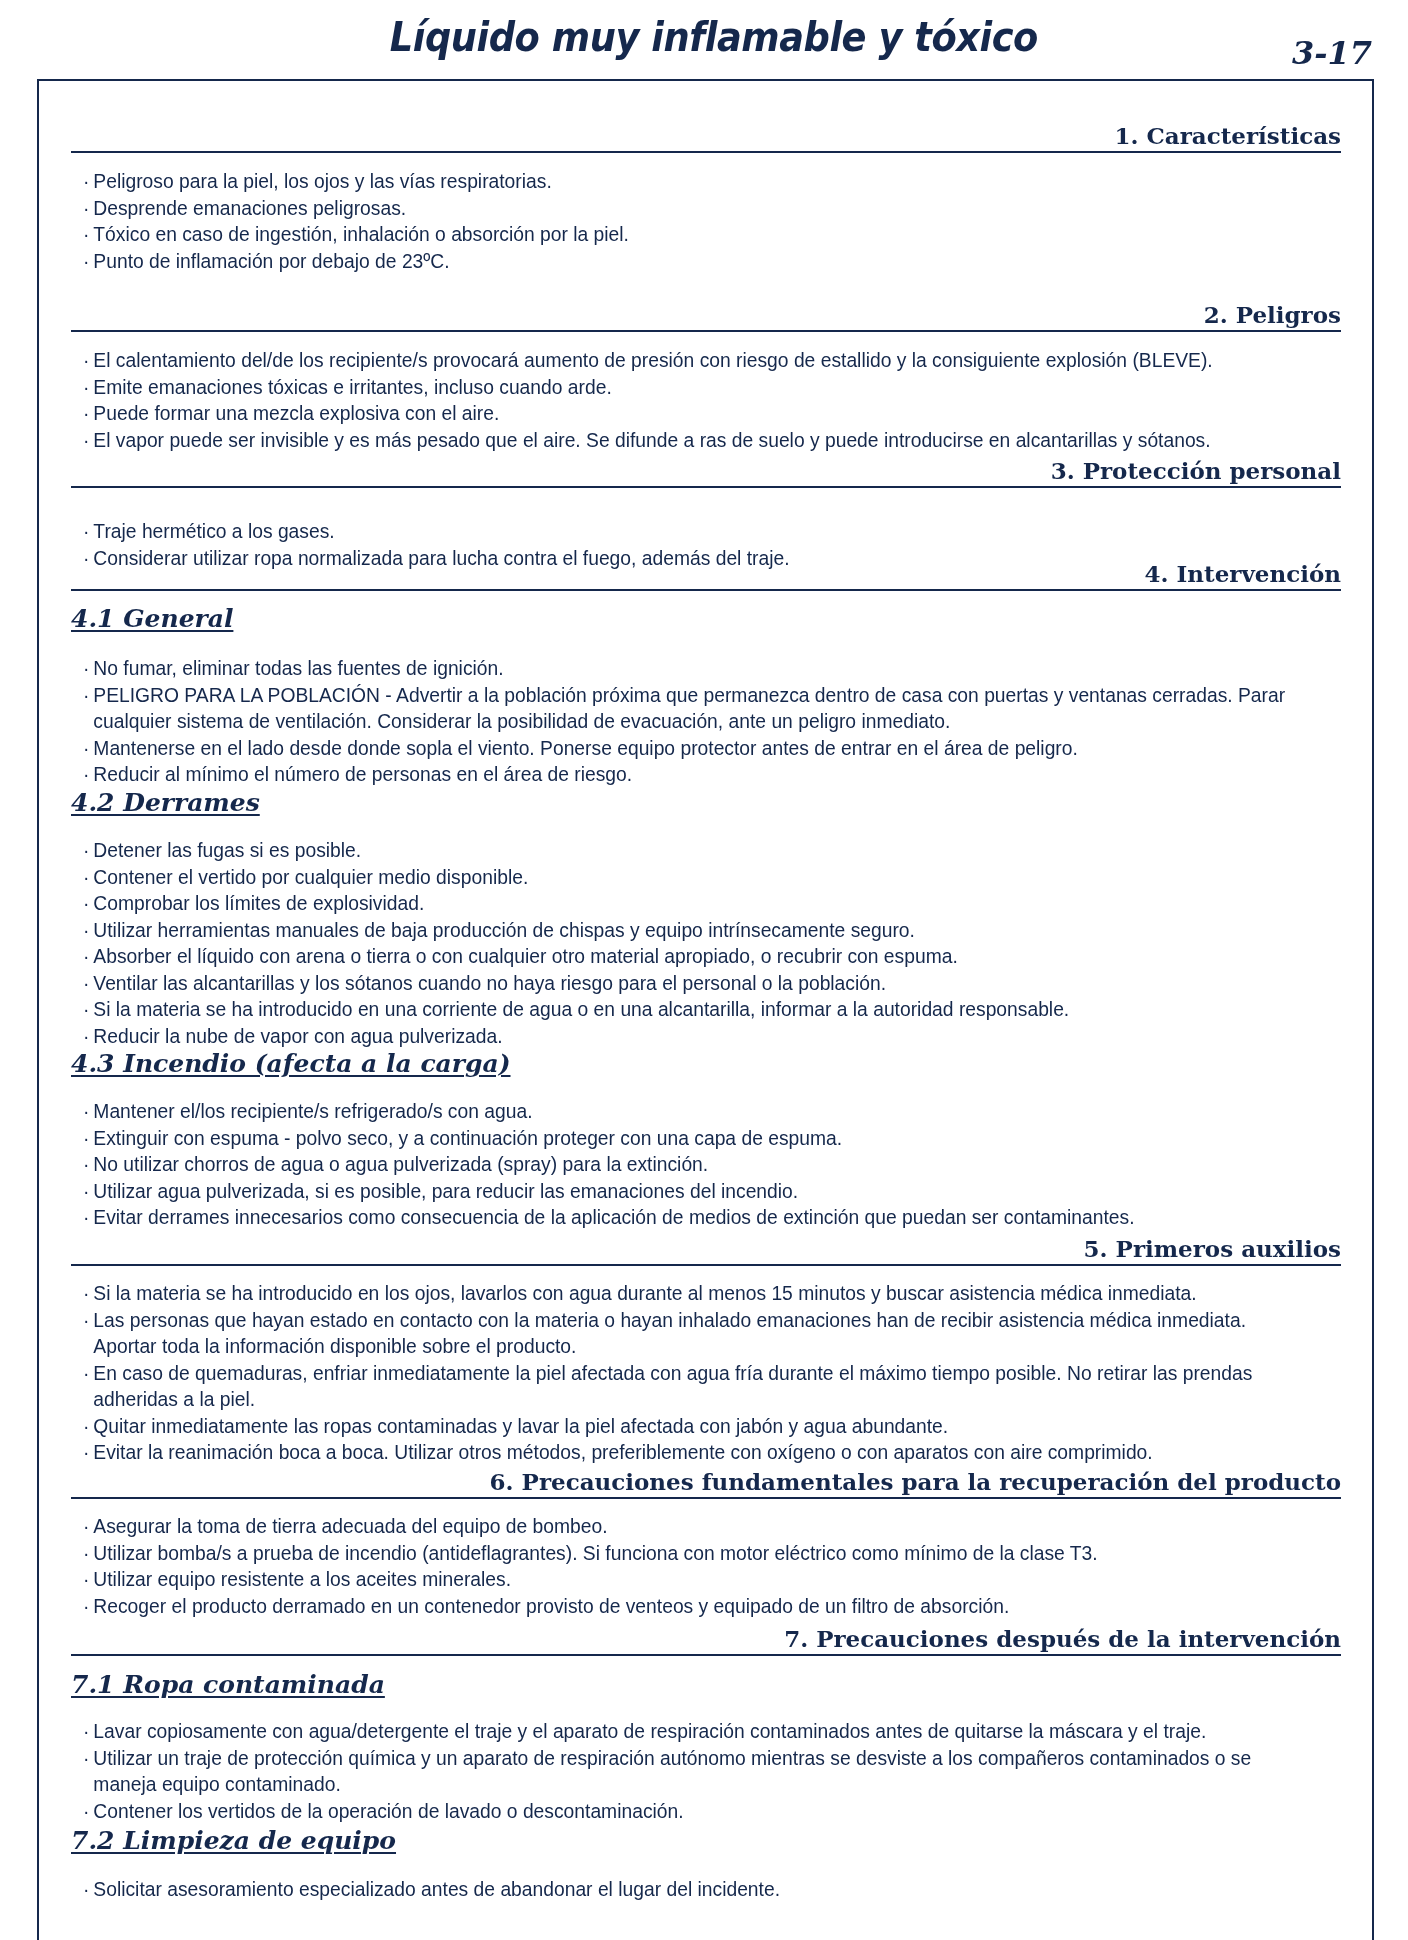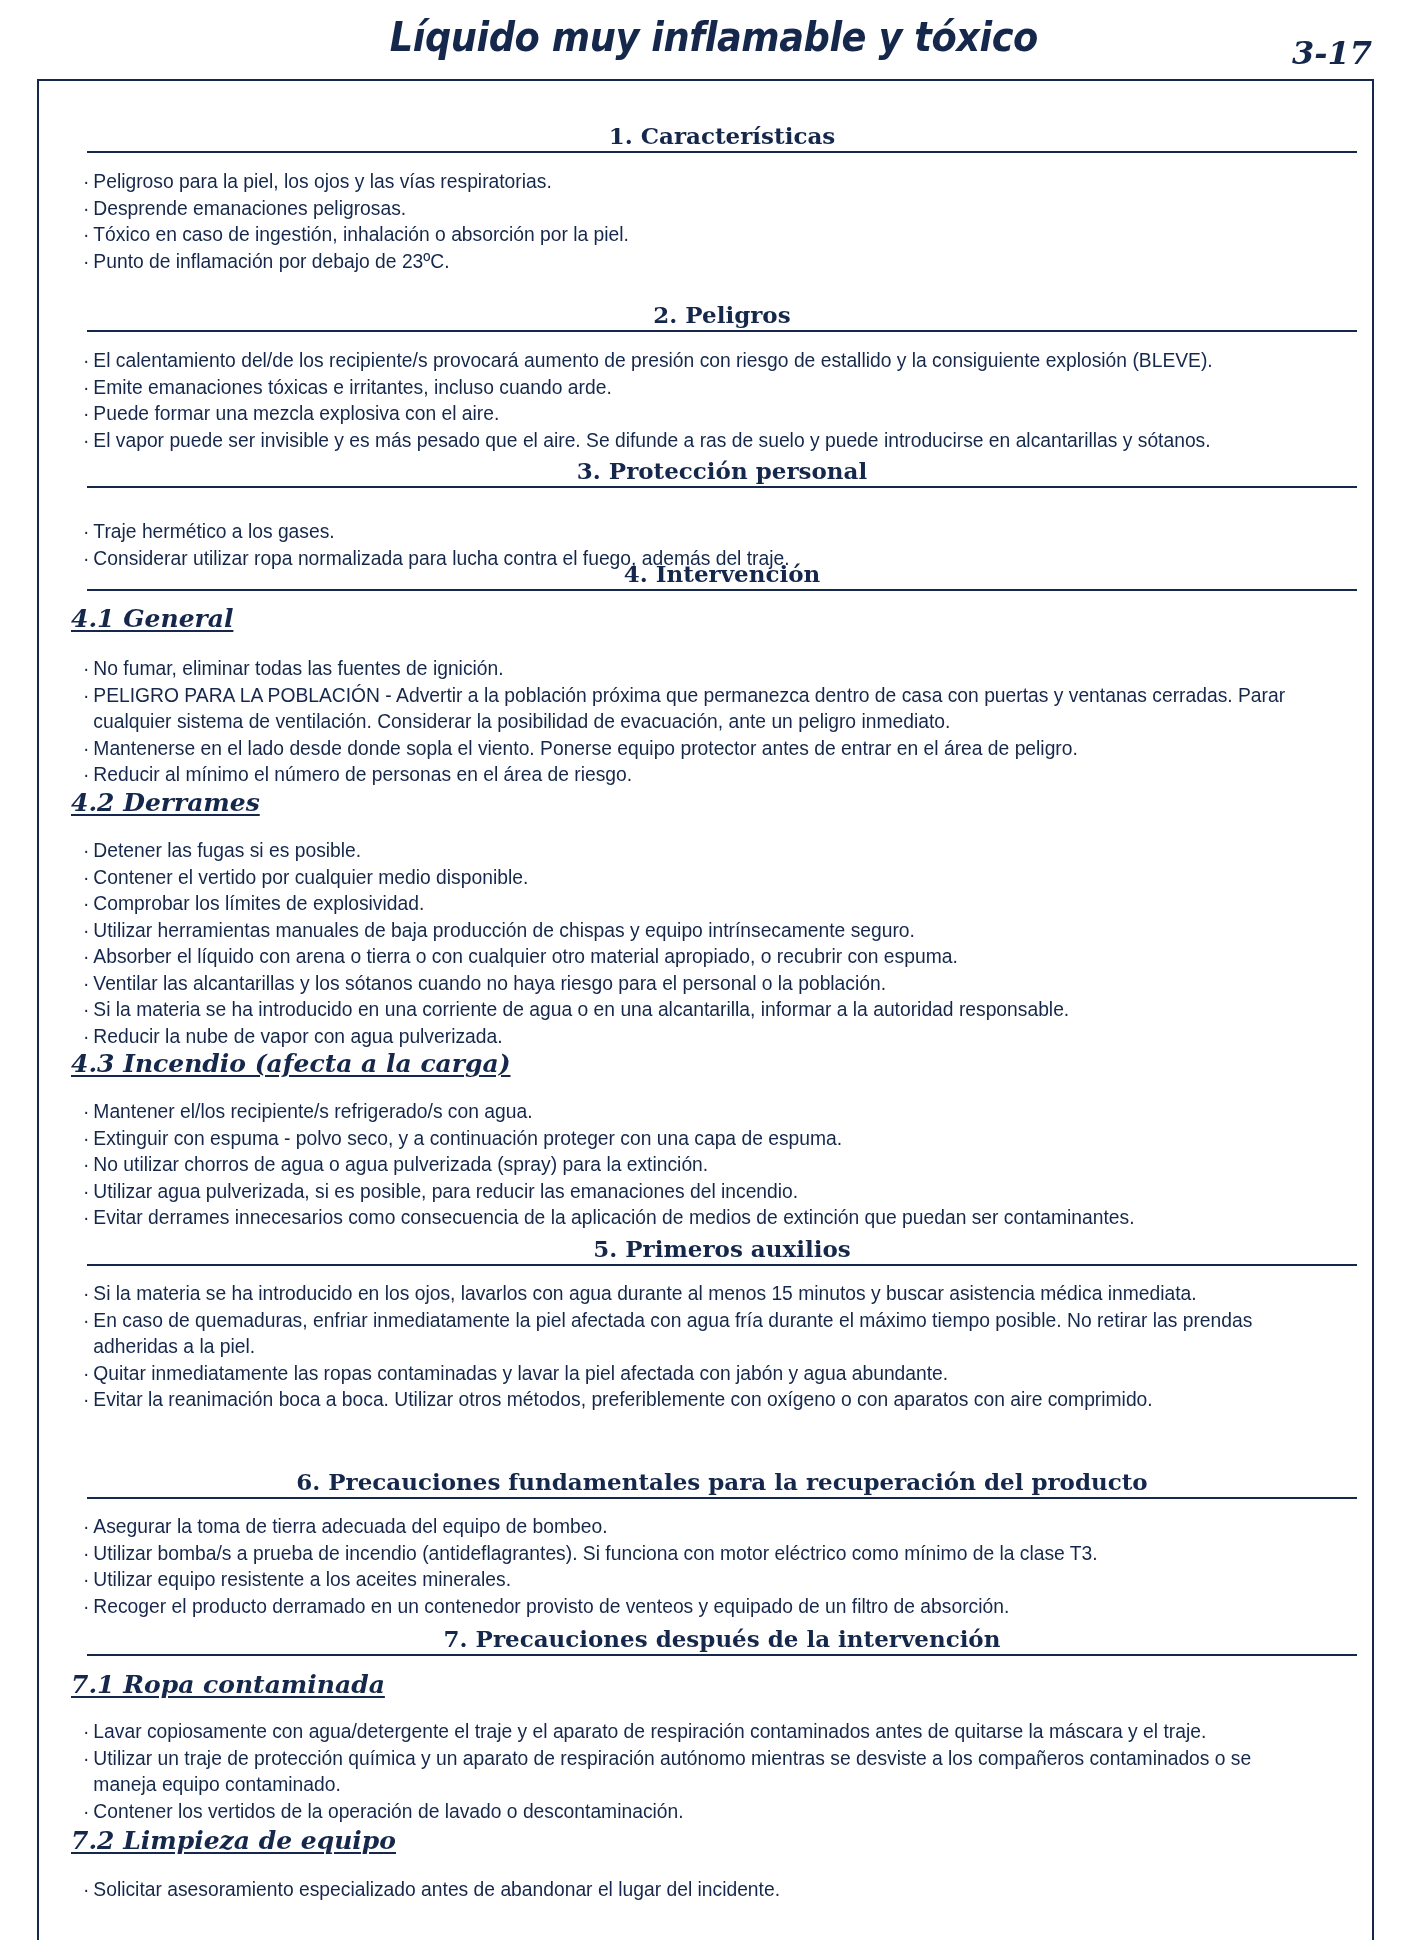--- a/index.html
+++ b/index.html
@@ -14,21 +14,21 @@
     position: absolute; right: 36px; top: 22px;
     font-family: "DejaVu Serif", serif; font-weight: bold; font-style: italic;
     font-size: 32px; color: #15284c; margin-top: 12px;
   }
   .frame {
     position: absolute; left: 37px; top: 79px; width: 1337px; height: 1900px;
     border: 2px solid #15284c; border-bottom: none; box-sizing: border-box;
   }
   .content { position: absolute; left: 71px; top: 0; width: 1270px; }
   .sec-head {
-    position: absolute; left: 16px; width: 1270px; text-align: center;
+    position: absolute; left: 0; width: 1270px; text-align: right;
     font-family: "DejaVu Serif", serif; font-weight: bold; font-size: 23px;
     height: 30px; line-height: 30px; border-bottom: 2px solid #15284c;
     box-sizing: content-box; color: #15284c;
   }
   .sub-head {
     position: absolute; left: 0;
     font-family: "DejaVu Serif", serif; font-weight: bold; font-style: italic;
     font-size: 25px; line-height: 30px; text-decoration: underline;
     text-decoration-thickness: 2px; text-underline-offset: 3px; color: #15284c;
   }
@@ -157,20 +157,24 @@
         <div class="line"><span class="dot">·</span><span>Evitar derrames innecesarios como consecuencia de la aplicación de medios de extinción que puedan ser contaminantes.</span></div>
       </li>
     </ul>
 
   <div class="sec-head" style="top:1234px">5. Primeros auxilios</div>
   <ul class="bullets" style="top:1268px">
       <li>
         <div class="line"><span class="dot">·</span><span>Si la materia se ha introducido en los ojos, lavarlos con agua durante al menos 15 minutos y buscar asistencia médica inmediata.</span></div>
       </li>
       <li>
+        <div class="line"><span class="dot">·</span><span>Las personas que hayan estado en contacto con la materia o hayan inhalado emanaciones han de recibir asistencia médica inmediata.</span></div>
+        <div class="line cont"><span>Aportar toda la información disponible sobre el producto.</span></div>
+      </li>
+      <li>
         <div class="line"><span class="dot">·</span><span>En caso de quemaduras, enfriar inmediatamente la piel afectada con agua fría durante el máximo tiempo posible. No retirar las prendas</span></div>
         <div class="line cont"><span>adheridas a la piel.</span></div>
       </li>
       <li>
         <div class="line"><span class="dot">·</span><span>Quitar inmediatamente las ropas contaminadas y lavar la piel afectada con jabón y agua abundante.</span></div>
       </li>
       <li>
         <div class="line"><span class="dot">·</span><span>Evitar la reanimación boca a boca. Utilizar otros métodos, preferiblemente con oxígeno o con aparatos con aire comprimido.</span></div>
       </li>
     </ul>

